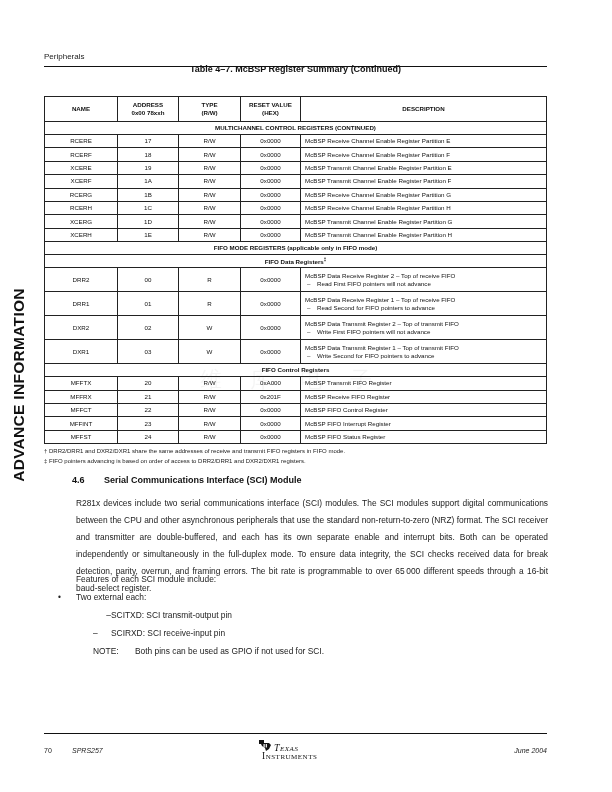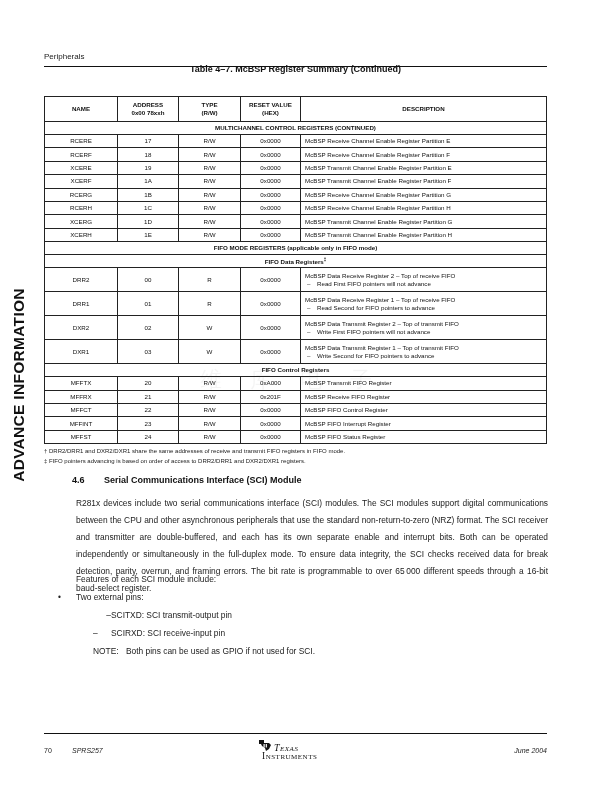--- a/index.html
+++ b/index.html
@@ -25,21 +25,21 @@
   .sechead .num { display: inline-block; width: 32px; }
   .para { position: absolute; left: 76px; top: 495px; width: 472px; font-size: 8.4px; line-height: 17px; text-align: justify; color: #222; }
   .feat { position: absolute; left: 76px; top: 574px; font-size: 8.4px; color: #222; }
   .bullet { position: absolute; left: 58px; top: 592px; font-size: 8.4px; color: #222; }
   .bullet .dot { display: inline-block; width: 18px; }
   .sub1, .sub2 { position: absolute; left: 93px; font-size: 8.4px; color: #222; }
   .sub1 { top: 610px; text-align: right; }
   .sub2 { top: 628px; }
   .sub1 .dash, .sub2 .dash { display: inline-block; width: 18px; }
   .note { position: absolute; left: 93px; top: 646px; font-size: 8.4px; color: #222; }
-  .note .lbl { display: inline-block; width: 33px; }
+  .note .lbl { display: inline-block; width: 42px; }
   .ftr-rule { position: absolute; left: 44px; top: 733px; width: 503px; border-top: 1.5px solid #111; }
   .ftr-page { position: absolute; left: 44px; top: 747px; font-size: 7px; color: #222; }
   .ftr-doc { position: absolute; left: 72px; top: 747px; font-size: 7px; font-style: italic; color: #222; }
   .ftr-date { position: absolute; right: 65px; top: 747px; font-size: 7px; font-style: italic; color: #222; }
   .logo { position: absolute; left: 258px; top: 738px; width: 100px; height: 24px; }
   .logo svg { position: absolute; left: 0; top: 1px; }
   .logo .t1 { position: absolute; left: 16px; top: 4px; font-family: "Liberation Serif", serif; font-size: 10px; letter-spacing: 0.5px; font-variant: small-caps; font-style: italic; }
   .logo .t2 { position: absolute; left: 4px; top: 13px; font-family: Liberation Serif, serif; font-size: 9.5px; letter-spacing: 0.5px; font-variant: small-caps; }
   .wm { position: absolute; left: 200px; top: 365px; font-size: 22px; color: #000000; opacity: 0.04; letter-spacing: 28px; font-family: "DejaVu Sans", sans-serif; }
 </style>
@@ -213,21 +213,21 @@
 <div class="fn fn2">‡ FIFO pointers advancing is based on order of access to DRR2/DRR1 and DXR2/DXR1 registers.</div>
 
 <div class="sechead">
   <span class="num">4.6</span><span>Serial Communications Interface (SCI) Module</span>
 </div>
 
 <div class="para">R281x devices include two serial communications interface (SCI) modules. The SCI modules support digital communications between the CPU and other asynchronous peripherals that use the standard non-return-to-zero (NRZ) format. The SCI receiver and transmitter are double-buffered, and each has its own separate enable and interrupt bits. Both can be operated independently or simultaneously in the full-duplex mode. To ensure data integrity, the SCI checks received data for break detection, parity, overrun, and framing errors. The bit rate is programmable to over 65 000 different speeds through a 16-bit baud-select register.</div>
 
 <div class="feat">Features of each SCI module include:</div>
 <div class="bullet">
-  <span class="dot">•</span><span>Two external pins:</span>
+  <span class="dot">•</span><span>Two external each:</span>
 </div>
 <div class="sub1">
   <span class="dash">–</span><span>SCITXD: SCI transmit-output pin</span>
 </div>
 <div class="sub2">
   <span class="dash">–</span><span>SCIRXD: SCI receive-input pin</span>
 </div>
 <div class="note">
   <span class="lbl">NOTE:</span><span>Both pins can be used as GPIO if not used for SCI.</span>
 </div>

